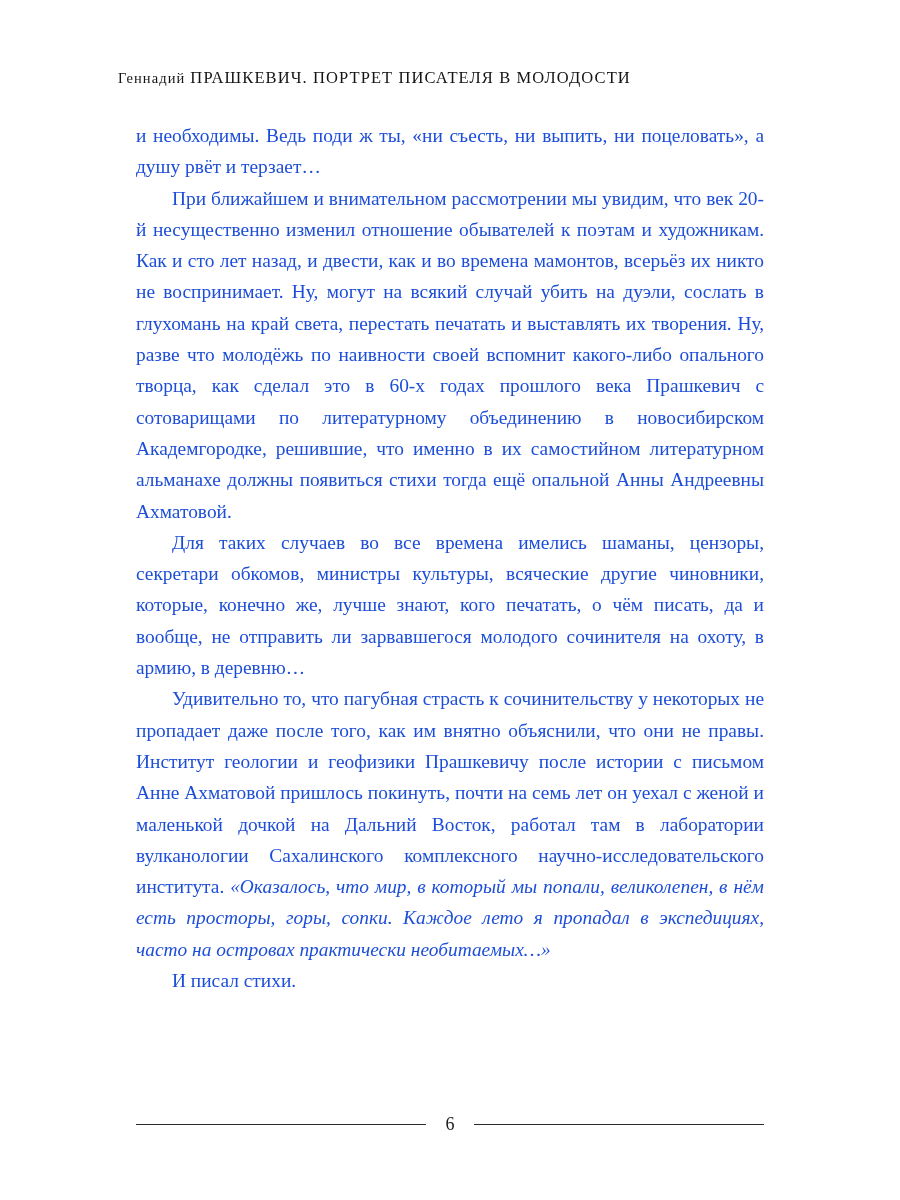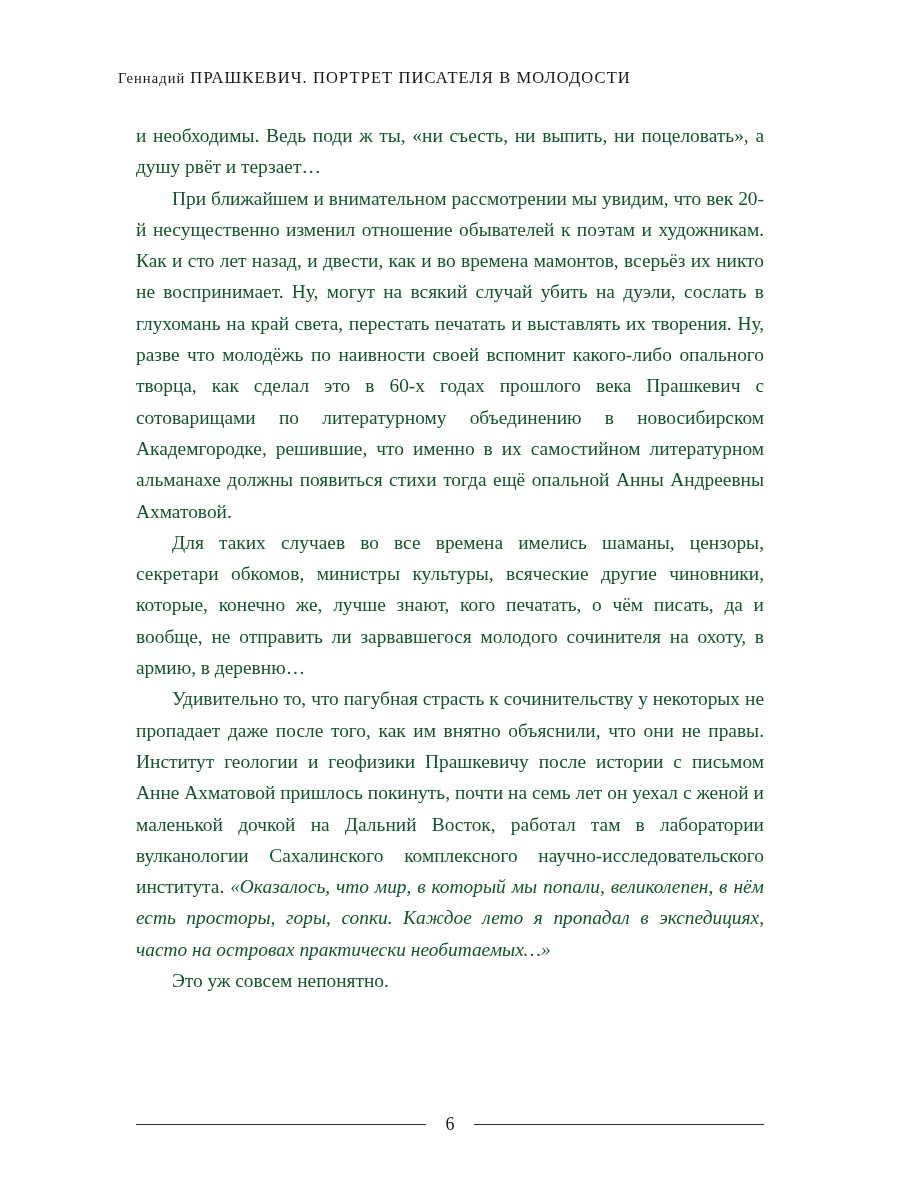--- a/index.html
+++ b/index.html
@@ -40,21 +40,21 @@
   }
   .body-text {
     position: absolute;
     top: 120px;
     left: 136px;
     width: 628px;
     font-size: 19.4px;
     line-height: 31.3px;
     text-align: justify;
     text-justify: inter-word;
-    color: #14532d;
+    color: #1d4ed8;
   }
   .body-text p {
     margin: 0;
     text-indent: 36px;
   }
   .body-text p.noindent {
     text-indent: 0;
   }
   .body-text .it {
     font-style: italic;
@@ -90,21 +90,21 @@
   <div class="running-head">
     <span class="small-caps-lead">Геннадий</span>
     <span class="caps">ПРАШКЕВИЧ. ПОРТРЕТ ПИСАТЕЛЯ В МОЛОДОСТИ</span>
   </div>
 
   <div class="body-text">
     <p class="noindent">и необходимы. Ведь поди ж ты, «ни съесть, ни выпить, ни поцеловать», а душу рвёт и терзает…</p>
     <p>При ближайшем и внимательном рассмотрении мы увидим, что век 20-й несущественно изменил отношение обывателей к поэтам и художникам. Как и сто лет назад, и двести, как и во времена мамонтов, всерьёз их никто не воспринимает. Ну, могут на всякий случай убить на дуэли, сослать в глухомань на край света, перестать печатать и выставлять их творения. Ну, разве что молодёжь по наивности своей вспомнит какого-либо опального творца, как сделал это в 60-х годах прошлого века Прашкевич с сотоварищами по литературному объединению в новосибирском Академгородке, решившие, что именно в их самостийном литературном альманахе должны появиться стихи тогда ещё опальной Анны Андреевны Ахматовой.</p>
     <p>Для таких случаев во все времена имелись шаманы, цензоры, секретари обкомов, министры культуры, всяческие другие чиновники, которые, конечно же, лучше знают, кого печатать, о чём писать, да и вообще, не отправить ли зарвавшегося молодого сочинителя на охоту, в армию, в деревню…</p>
     <p><span>Удивительно то, что пагубная страсть к сочинительству у некоторых не пропадает даже после того, как им внятно объяснили, что они не правы. Институт геологии и геофизики Прашкевичу после истории с письмом Анне Ахматовой пришлось покинуть, почти на семь лет он уехал с женой и маленькой дочкой на Дальний Восток, работал там в лаборатории вулканологии Сахалинского комплексного научно-исследовательского института. </span><span class="it">«Оказалось, что мир, в который мы попали, великолепен, в нём есть просторы, горы, сопки. Каждое лето я пропадал в экспедициях, часто на островах практически необитаемых…»</span></p>
-    <p>Это уж совсем непонятно.</p>
+    <p>И писал стихи.</p>
   </div>
 
   <div class="footer">
     <span class="rule"></span>
     <span class="page-number">6</span>
     <span class="rule"></span>
   </div>
 
 </div>
 

